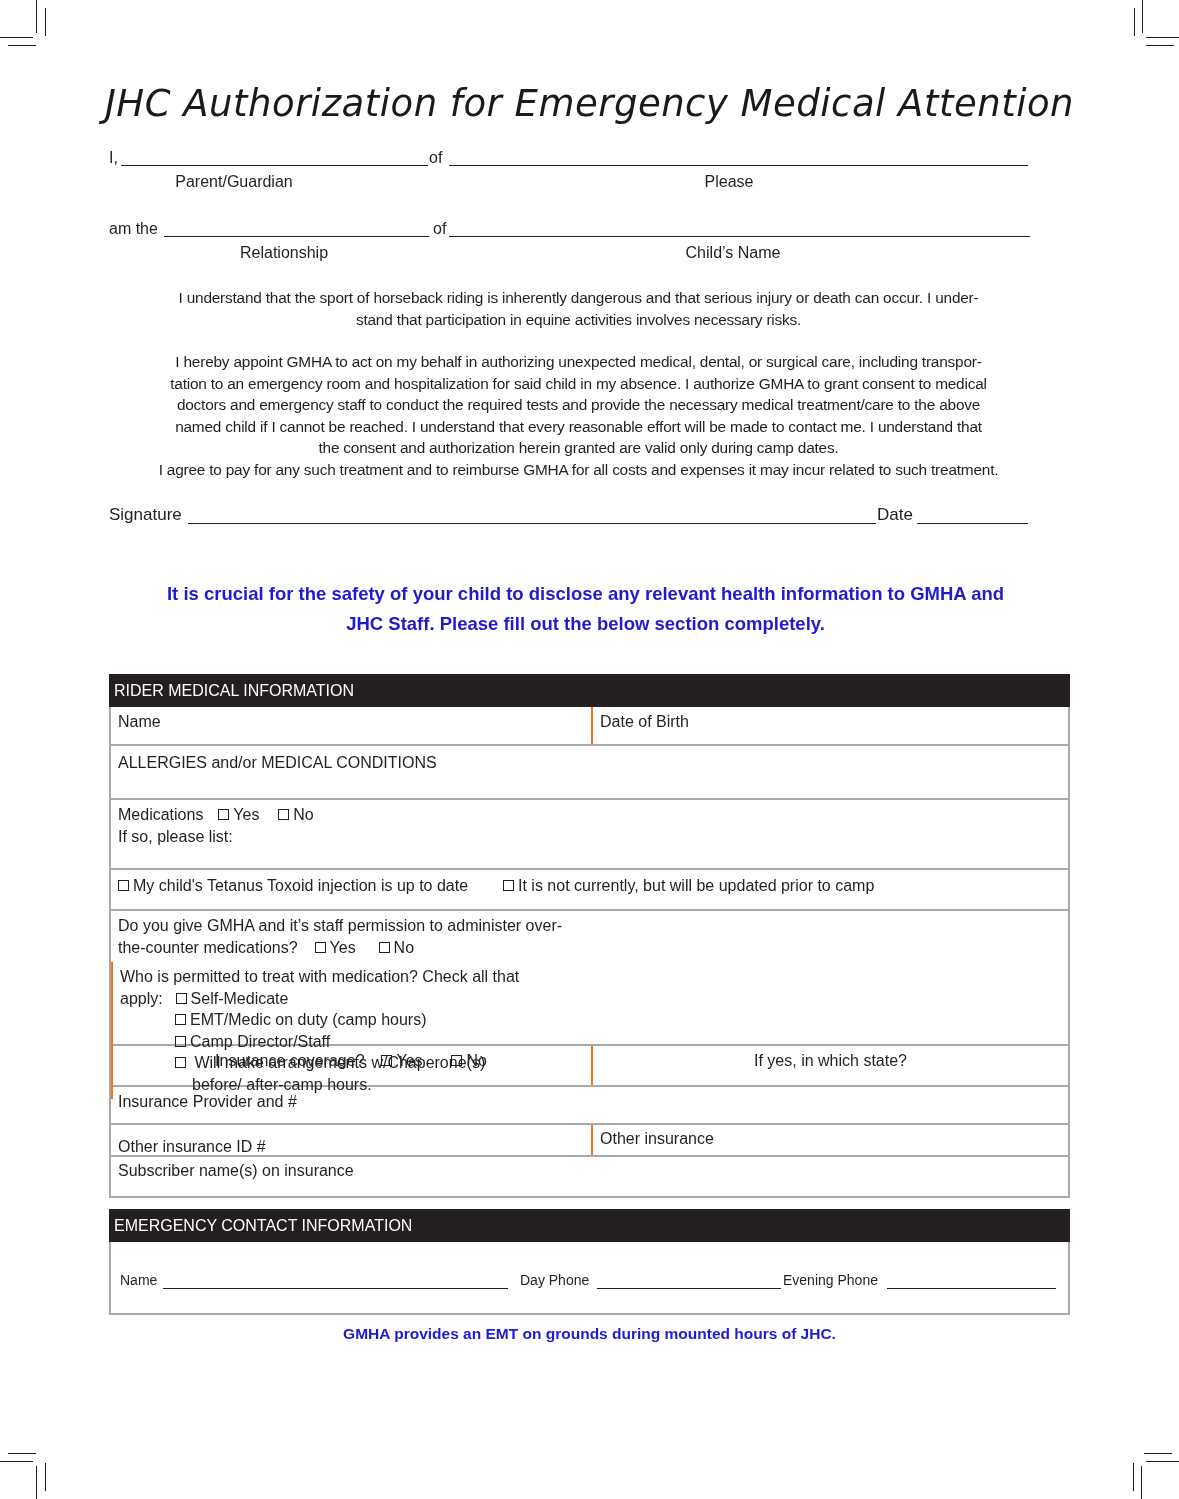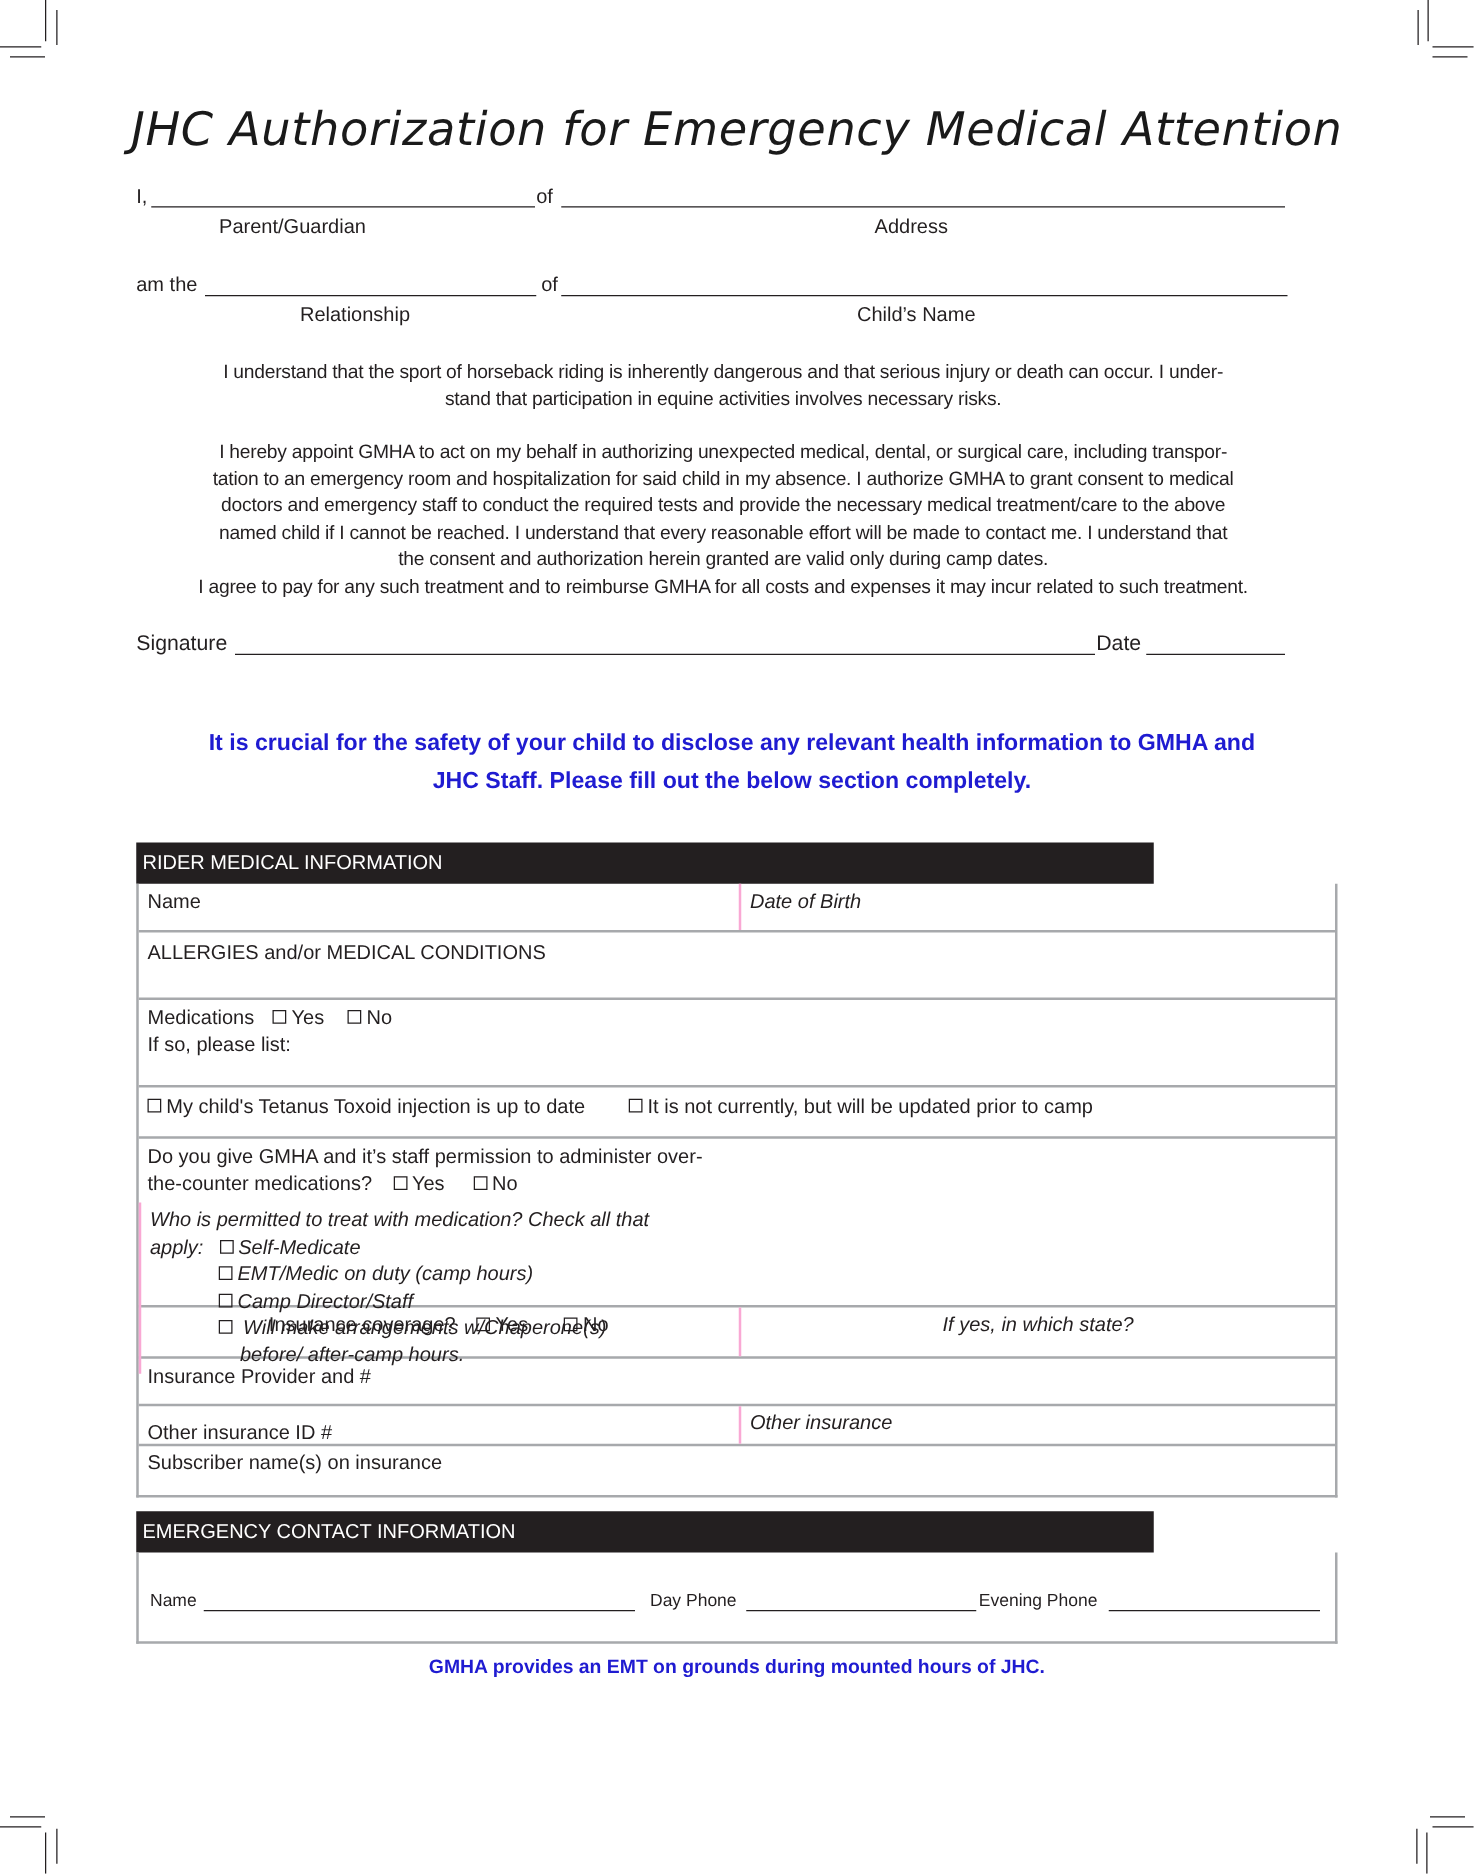--- a/index.html
+++ b/index.html
@@ -26,30 +26,30 @@
   .blue-note {
     position: absolute; left: 0; width: 1171px; text-align: center;
     color: #1f1bd1; font-weight: bold; font-size: 18.5px; line-height: 30px;
   }
   .blue-foot {
     position: absolute; left: 0; width: 1179px; text-align: center;
     color: #1f1bd1; font-weight: bold; font-size: 15.5px;
   }
 
   .section-bar {
-    position: absolute; left: 109px; width: 814px; height: 33px;
+    position: absolute; left: 109px; width: 961px; height: 33px;
     background: #231f20; color: #ffffff; font-size: 16px; line-height: 33px;
     padding-left: 5px;
   }
 
   .tbl { position: absolute; left: 109px; width: 961px; border: 2px solid #a7a9ac; border-top: none; }
   .row { display: flex; border-top: 2px solid #a7a9ac; }
   .row:first-child { border-top: none; }
   .cell { font-size: 16px; color: #231f20; padding: 4px 7px; line-height: 21.5px; }
-  .cell + .cell { border-left: 2px solid #f9a8d4; font-style: italic; }
+  .cell + .cell { border-left: 2px solid #f97316; }
   .half { width: 480px; }
   .half2 { flex: 1; }
   .full { flex: 1; }
   .cb { display: inline-block; width: 11px; height: 11px; border: 1.2px solid #231f20; vertical-align: 0px; margin-right: 4px; }
   .gap { display: inline-block; width: 14px; }
   .indent { padding-left: 55px; }
   .indent2 { padding-left: 72px; }
 
   .emerg { position: absolute; left: 109px; width: 961px; height: 73px; top: 1242px; border: 2px solid #a7a9ac; border-top: none; }
   .emerg .fld { position: absolute; top: 30px; font-size: 14px; color: #231f20; }
@@ -78,21 +78,21 @@
 <div class="crop" style="left:1133px;top:1463px;width:1.3px;height:28px;"></div>
 <div class="crop" style="left:1141px;top:1466px;width:1.3px;height:33px;"></div>
 
 <div class="title">JHC Authorization for Emergency Medical Attention</div>
 
 <span class="line-row" style="left:109px;top:149px;">I,</span>
 <div class="uline" style="left:121px;top:165px;width:307px;"></div>
 <span class="line-row" style="left:429px;top:149px;">of</span>
 <div class="uline" style="left:449px;top:165px;width:579px;"></div>
 <div class="caption" style="left:134px;top:173px;width:200px;">Parent/Guardian</div>
-<div class="caption" style="left:629px;top:173px;width:200px;">Address</div>
+<div class="caption" style="left:629px;top:173px;width:200px;">Please</div>
 
 <span class="line-row" style="left:109px;top:220px;">am the</span>
 <div class="uline" style="left:164px;top:236px;width:265px;"></div>
 <span class="line-row" style="left:433px;top:220px;">of</span>
 <div class="uline" style="left:449px;top:236px;width:581px;"></div>
 <div class="caption" style="left:184px;top:244px;width:200px;">Relationship</div>
 <div class="caption" style="left:633px;top:244px;width:200px;">Child’s Name</div>
 
 <div class="para" style="top:287px;">
   <div>I understand that the sport of horseback riding is inherently dangerous and that serious injury or death can occur.  I under-</div>

